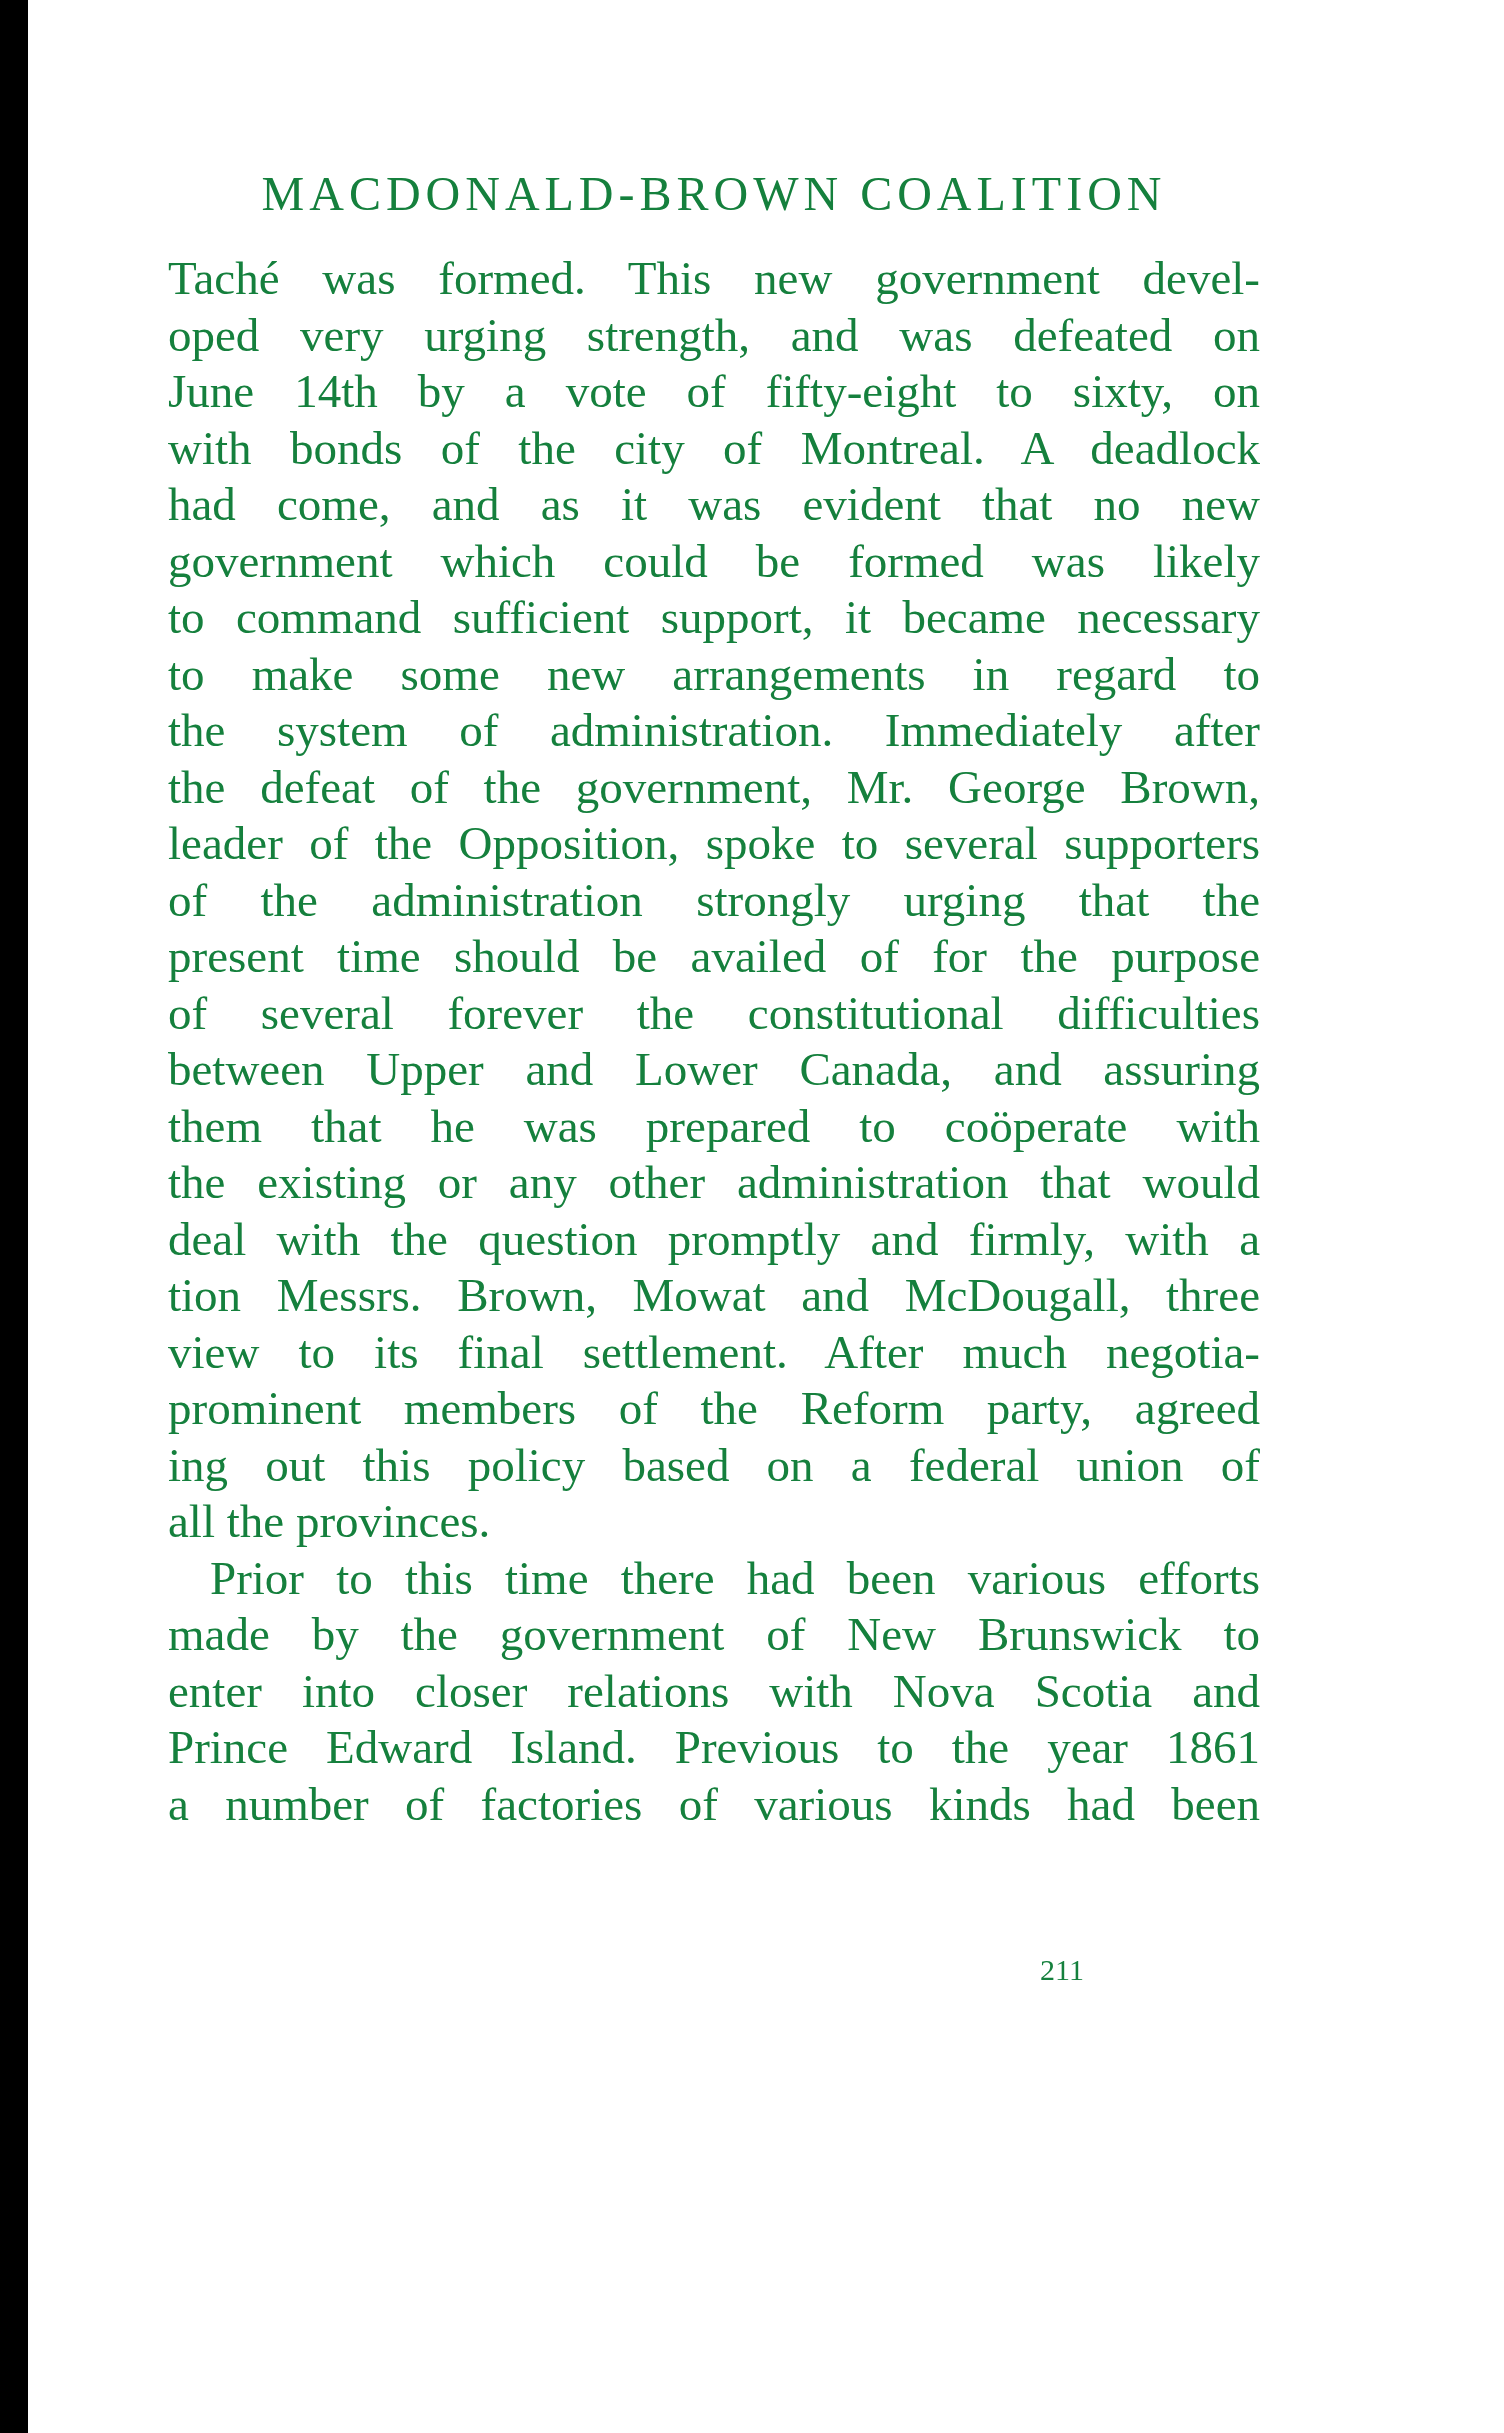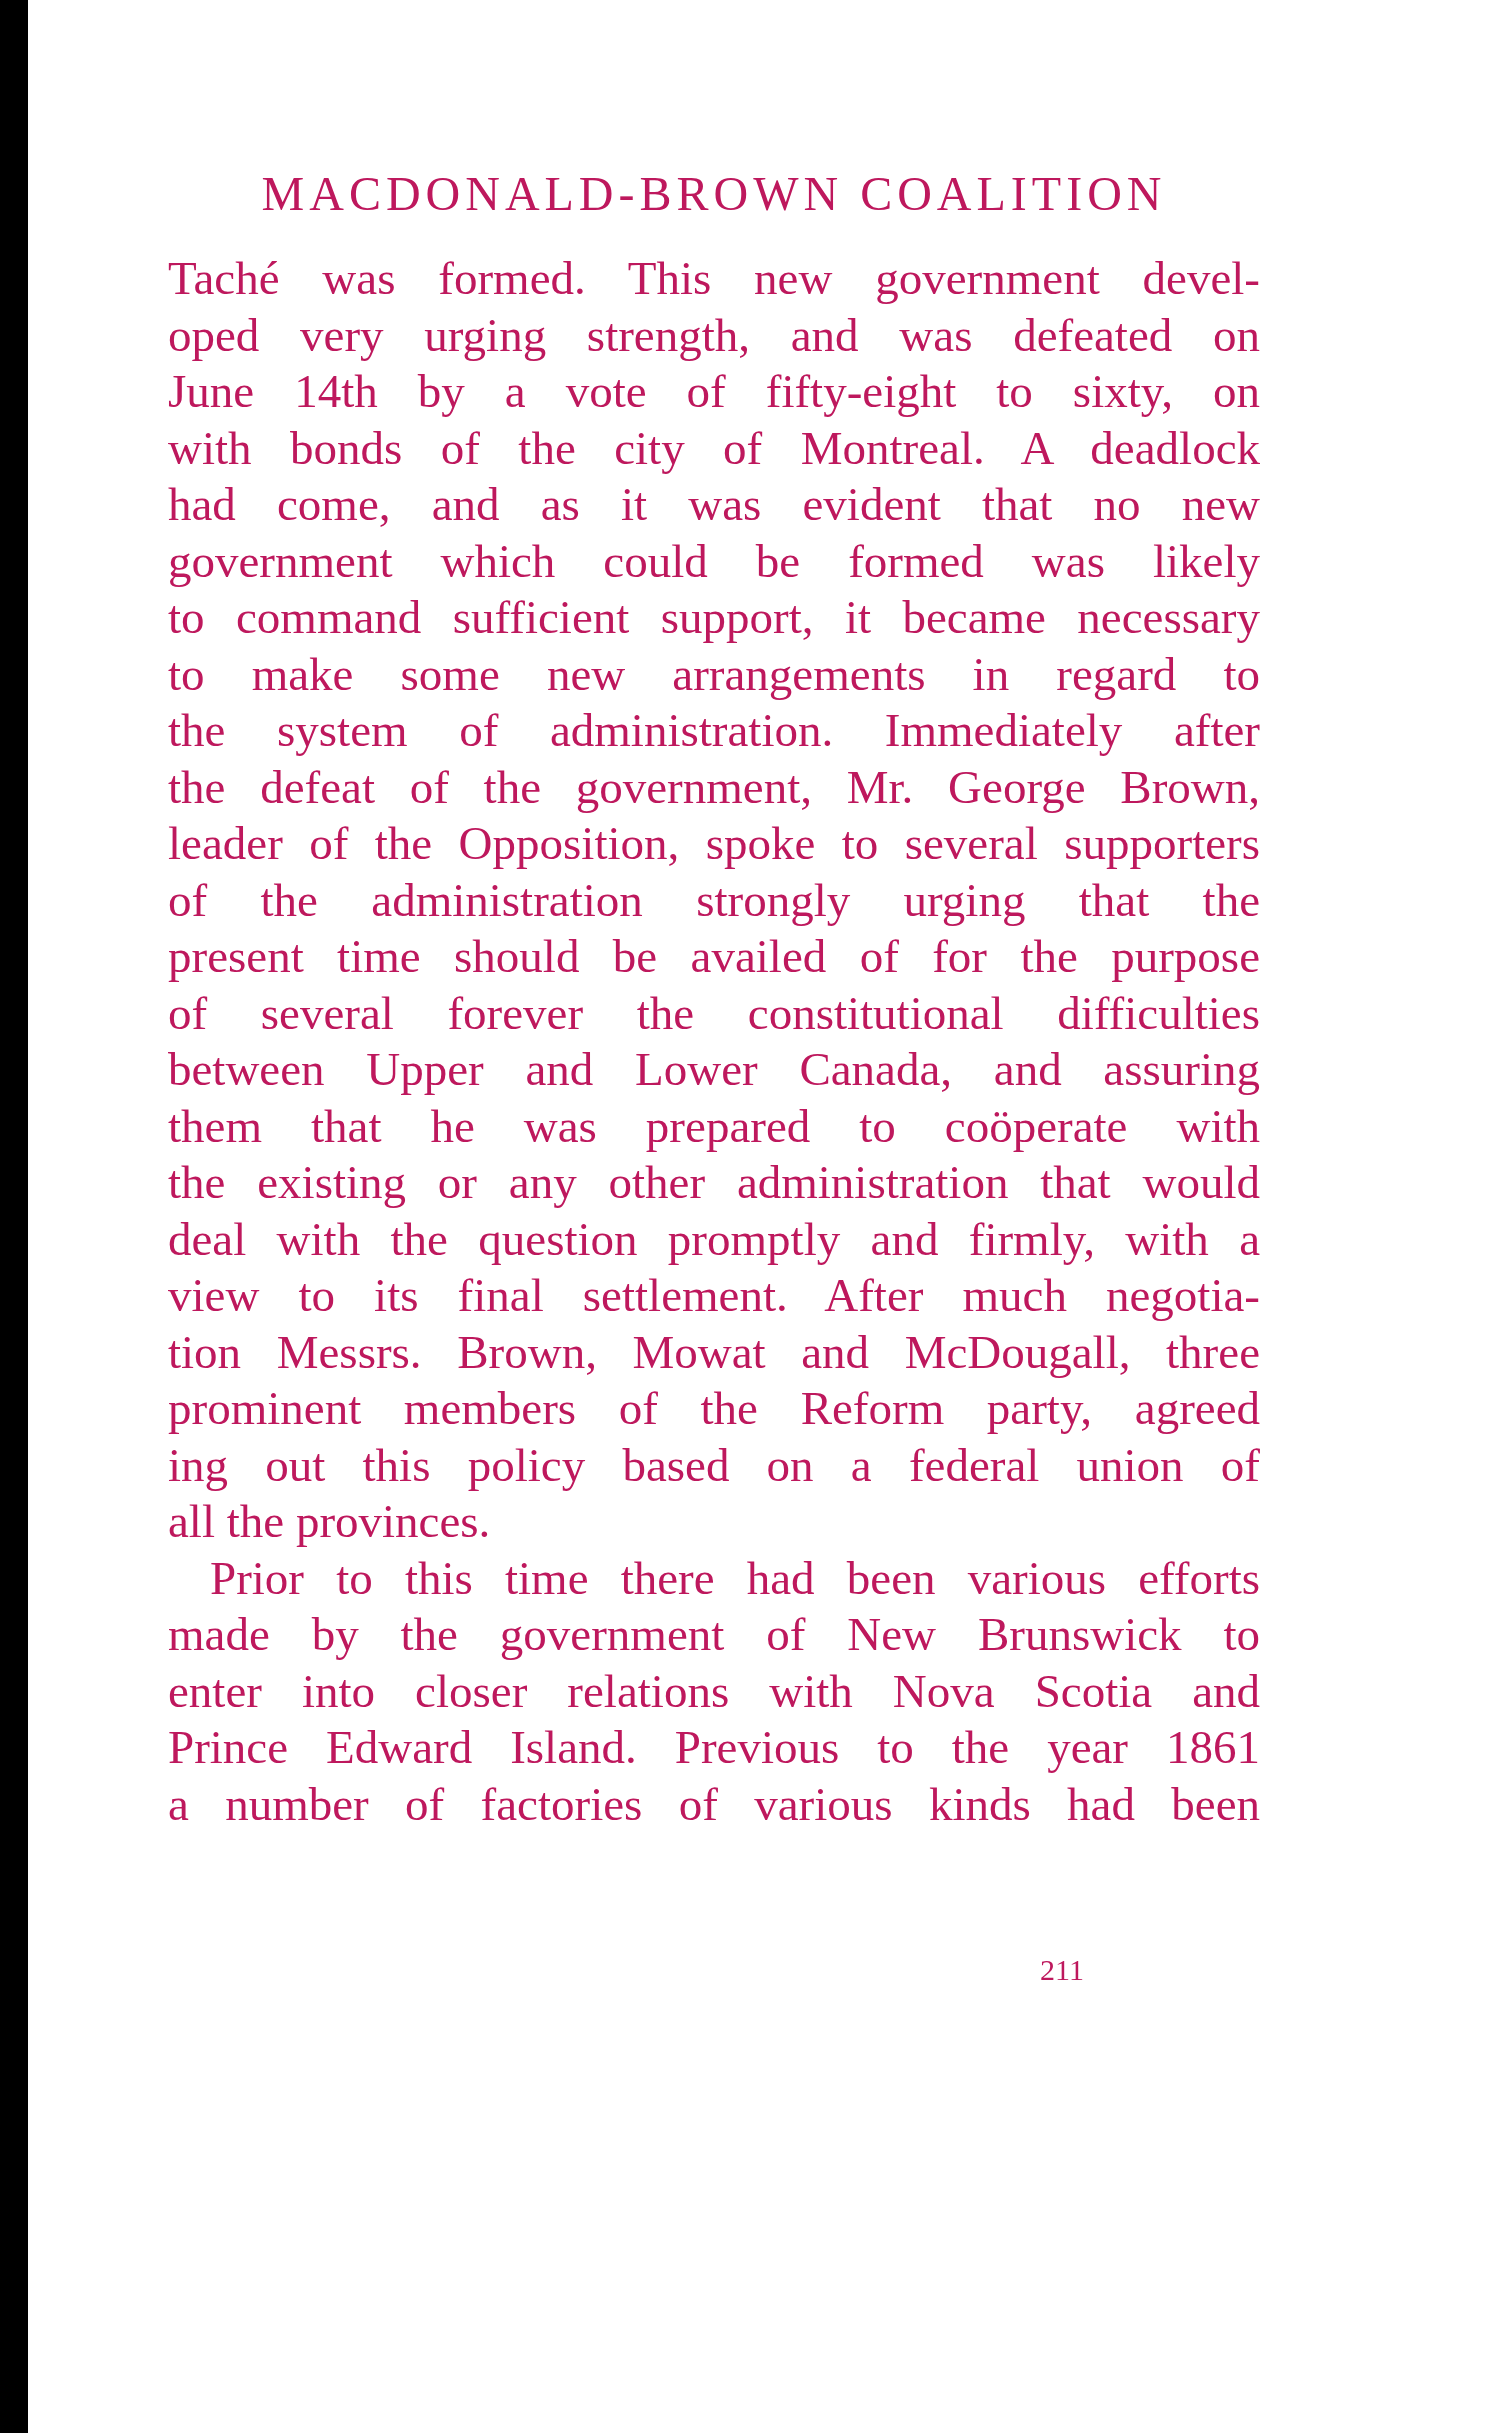--- a/index.html
+++ b/index.html
@@ -3,21 +3,21 @@
 <meta charset="utf-8">
 <style>
   html, body { margin: 0; padding: 0; background: #ffffff; }
   .scan {
     position: relative;
     width: 1504px;
     height: 2433px;
     background: #ffffff;
     overflow: hidden;
     font-family: "Liberation Serif", "DejaVu Serif", serif;
-    color: #be185d;
+    color: #15803d;
   }
   .scan-edge {
     position: absolute;
     left: 0; top: 0;
     width: 28px; height: 2433px;
     background: #000000;
   }
   .title {
     position: absolute;
     left: 168px; top: 166px;
@@ -71,22 +71,22 @@
     <div class="line">the system of administration.  Immediately after</div>
     <div class="line">the defeat of the government, Mr. George Brown,</div>
     <div class="line">leader of the Opposition, spoke to several supporters</div>
     <div class="line">of the administration strongly urging that the</div>
     <div class="line">present time should be availed of for the purpose</div>
     <div class="line">of several forever the constitutional difficulties</div>
     <div class="line">between Upper and Lower Canada, and assuring</div>
     <div class="line">them that he was prepared to coöperate with</div>
     <div class="line">the existing or any other administration that would</div>
     <div class="line">deal with the question promptly and firmly, with a</div>
+    <div class="line">tion Messrs. Brown, Mowat and McDougall, three</div>
     <div class="line">view to its final settlement.  After much negotia-</div>
-    <div class="line">tion Messrs. Brown, Mowat and McDougall, three</div>
     <div class="line">prominent members of the Reform party, agreed</div>
     <div class="line">ing out this policy based on a federal union of</div>
     <div class="line end">all the provinces.</div>
 
     <div class="line indent">Prior to this time there had been various efforts</div>
     <div class="line">made by the government of New Brunswick to</div>
     <div class="line">enter into closer relations with Nova Scotia and</div>
     <div class="line">Prince Edward Island.  Previous to the year 1861</div>
     <div class="line">a number of factories of various kinds had been</div>
   </div>

